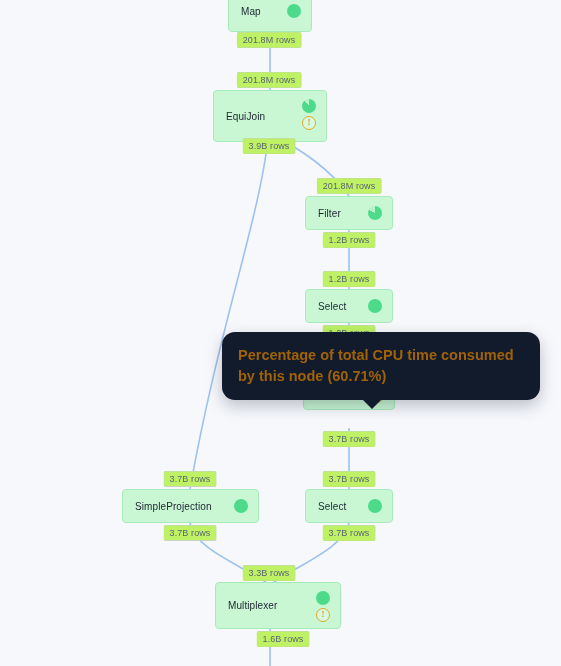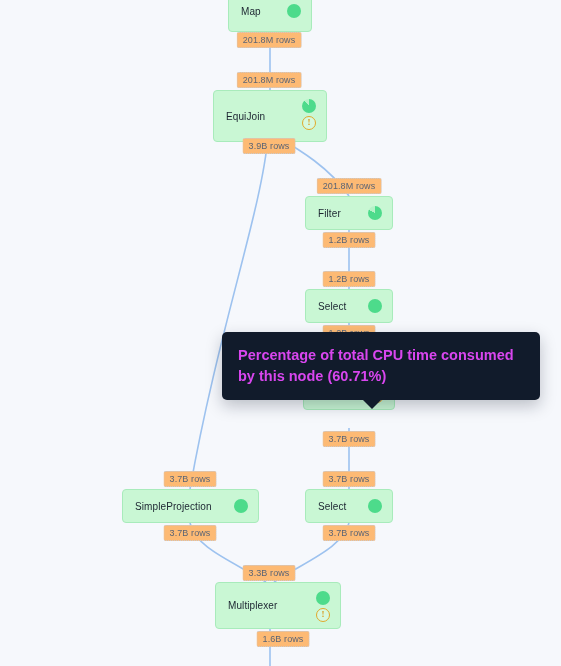--- a/index.html
+++ b/index.html
@@ -61,36 +61,36 @@
     font-size: 9px;
     line-height: 11px;
     text-align: center;
     font-weight: bold;
     font-family: "Liberation Serif", serif;
     background: rgba(255,255,255,0.25);
     flex: none;
   }
   .edge-label {
     position: absolute;
-    background: #fdba74;
+    background: #bef264;
     border: 1px dotted #c6ccd8;
     border-radius: 2px;
     font-size: 9px;
     color: #5a6475;
     padding: 2px 5px;
     white-space: nowrap;
     transform: translate(-50%, -50%);
     font-family: "Liberation Sans", sans-serif;
     letter-spacing: 0.1px;
   }
   #tooltip {
     position: absolute;
     background: #111b2b;
-    color: #d946ef;
-    border-radius: 5px;
+    color: #a16207;
+    border-radius: 13px;
     padding: 13px 16px 14px 16px;
     font-size: 14.5px;
     line-height: 1.42;
     font-family: "Liberation Sans", sans-serif;
     font-weight: 600;
     box-shadow: 0 6px 16px rgba(15,25,45,0.25);
     z-index: 40;
   }
   #tooltip .tip-arrow {
     position: absolute;

